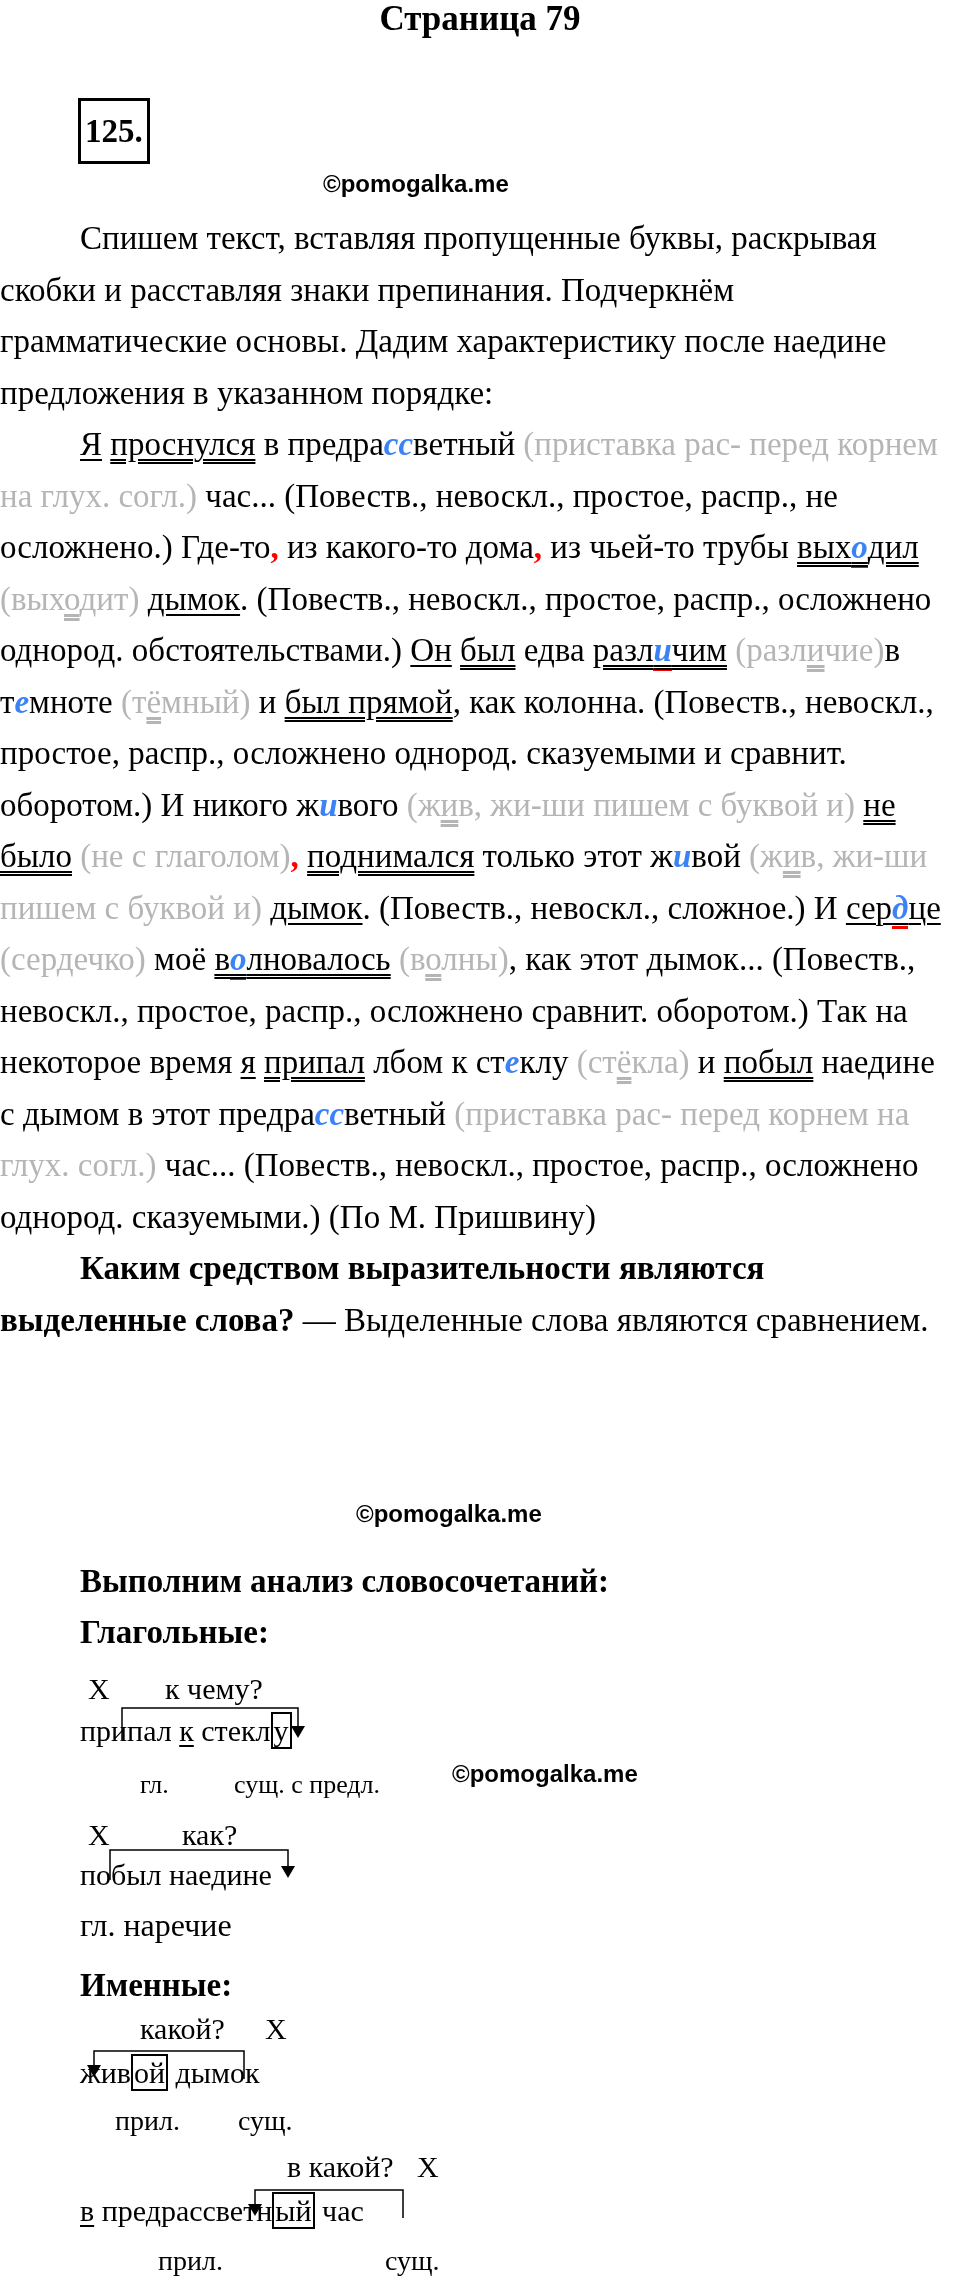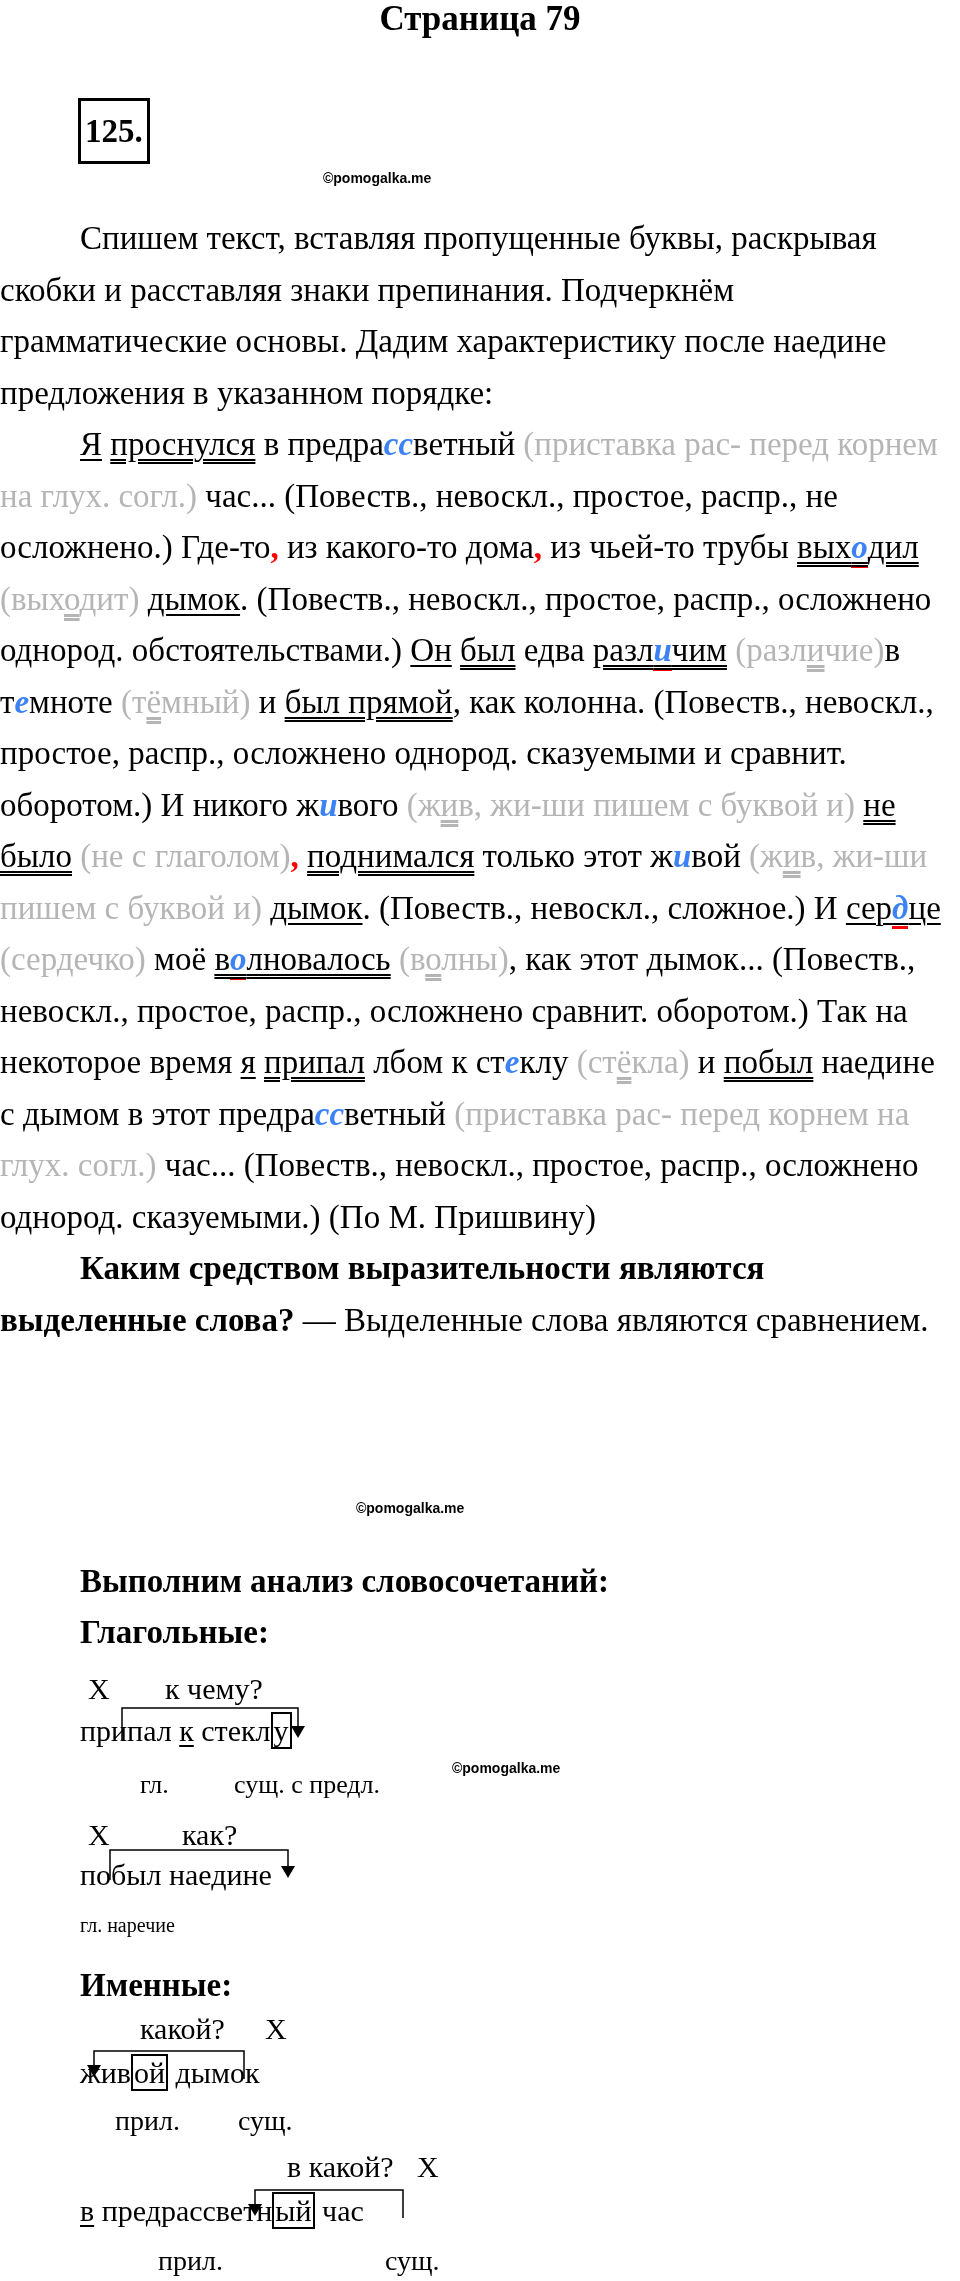--- a/index.html
+++ b/index.html
@@ -3,21 +3,21 @@
 <meta charset="utf-8">
 <style>
   html, body { margin: 0; padding: 0; background: #ffffff; }
   body { width: 960px; height: 2281px; position: relative; overflow: hidden;
          font-family: "Liberation Serif", "DejaVu Serif", serif; color: #000; }
   .page-title { position: absolute; top: 0; left: 0; width: 960px; text-align: center;
                 font-size: 35px; font-weight: bold; line-height: 38px; }
   .task-num { position: absolute; left: 78px; top: 98px; border: 3px solid #000;
               padding: 10px 4px; font-size: 33px; font-weight: bold; line-height: 40px; height: 40px; }
   .wm { position: absolute; font-family: "Liberation Sans", "DejaVu Sans", sans-serif;
-        font-weight: bold; font-size: 14px; color: #000; }
+        font-weight: bold; font-size: 24px; color: #000; }
   .body-text { position: absolute; left: 0; width: 945px; font-size: 33px; line-height: 51.5px; }
   .para { margin: 0; text-indent: 80px; }
   .grey { color: #b5b5b5; }
   .red { color: #3b82f6; font-style: italic; font-weight: bold; }
   .redc { color: #ff0000; font-weight: bold; }
   .u1 { text-decoration: underline; text-decoration-thickness: 2px; text-underline-offset: 4px; }
   .u2 { text-decoration: underline double; text-decoration-thickness: 1.5px; text-underline-offset: 4px; }
   .u2g { text-decoration: underline double; text-decoration-color: #b5b5b5; text-underline-offset: 4px; }
   .u1r { border-bottom: 3px solid #ff0000; }
   .bold { font-weight: bold; }
@@ -102,21 +102,21 @@
 <div class="wm" style="left:452px; top:1760px;">©pomogalka.me</div>
 
 <div class="diagram" style="left:0; top:1818px; width:960px; height:120px;">
   <span class="d-abs" style="left:88px; top:0;">X</span>
   <span class="d-abs" style="left:182px; top:0;">как?</span>
   <svg class="arrow" style="left:108px; top:30px;" width="190" height="36">
     <polyline points="2,32 2,2 180,2 180,20" fill="none" stroke="#000" stroke-width="1.5"></polyline>
     <polygon points="173,18 187,18 180,30" fill="#000"></polygon>
   </svg>
   <span class="d-abs" style="left:80px; top:40px;"><span>побыл</span> <span>наедине</span></span>
-  <span class="d-abs" style="left:80px; top:90px; font-size:20px;">гл. наречие</span>
+  <span class="d-abs" style="left:80px; top:90px; font-size:32px;">гл. наречие</span>
 </div>
 
 <div class="body-text bold" style="top:1960px; left:80px;">Именные:</div>
 
 <div class="diagram" style="left:0; top:2012px; width:960px; height:120px;">
   <span class="d-abs" style="left:140px; top:0;">какой?</span>
   <span class="d-abs" style="left:265px; top:0;">X</span>
   <svg class="arrow" style="left:88px; top:37px;" width="170" height="36">
     <polyline points="156,30 156,2 6,2 6,18" fill="none" stroke="#000" stroke-width="1.5"></polyline>
     <polygon points="-1,16 13,16 6,28" fill="#000"></polygon>

